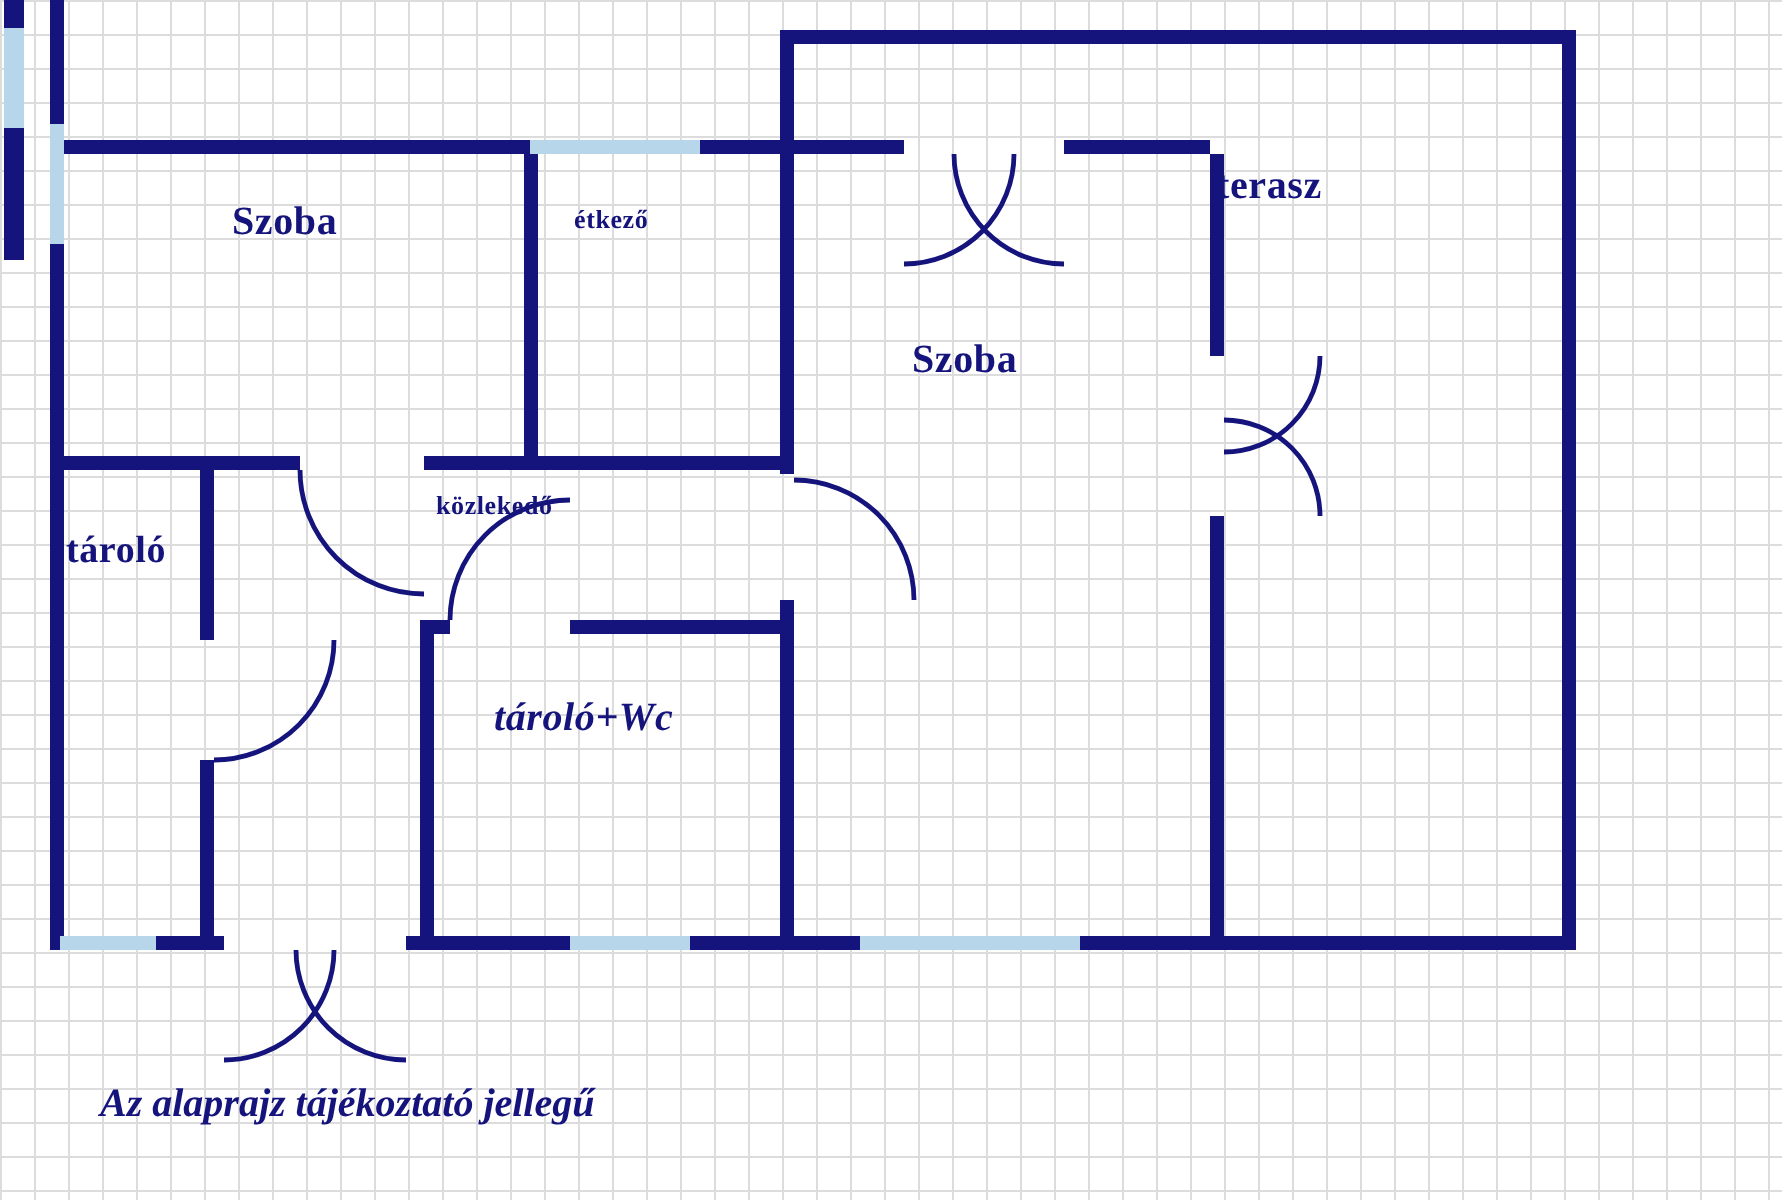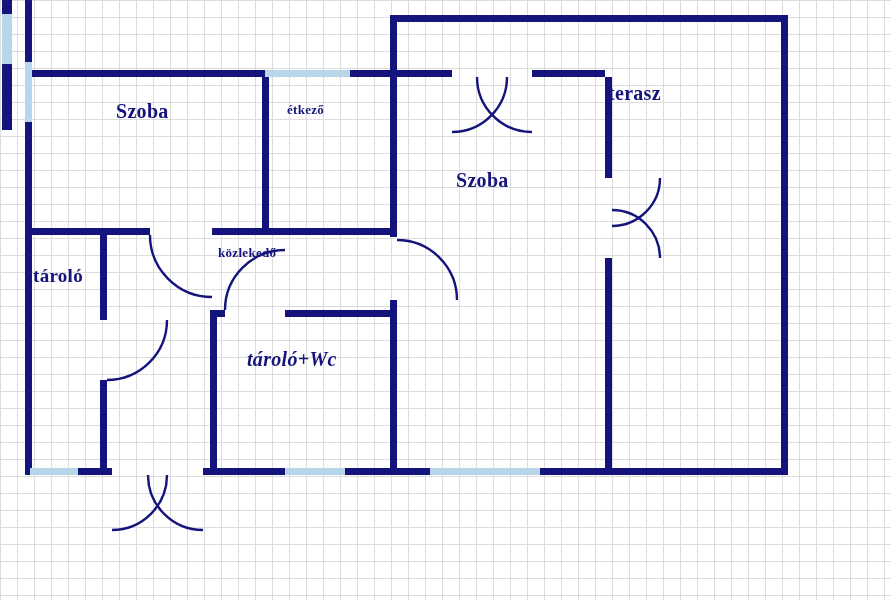--- a/index.html
+++ b/index.html
@@ -127,14 +127,15 @@
   <div class="label" style="left:456px; top:169px;">Szoba</div>
 
   <div class="label" style="left:608px; top:82px;">terasz</div>
 
   <div class="label" style="left:33px; top:252px; font-size:19px;margin-top:13px;">tároló</div>
 
   <div class="label" style="left:218px; top:245px; font-size:13px;">közlekedő</div>
 
   <div class="label italic" style="left:247px; top:348px;">tároló+Wc</div>
 
+  <div class="note">Az alaprajz tájékoztató jellegű</div>
 
 </div>
 
 </body></html>

